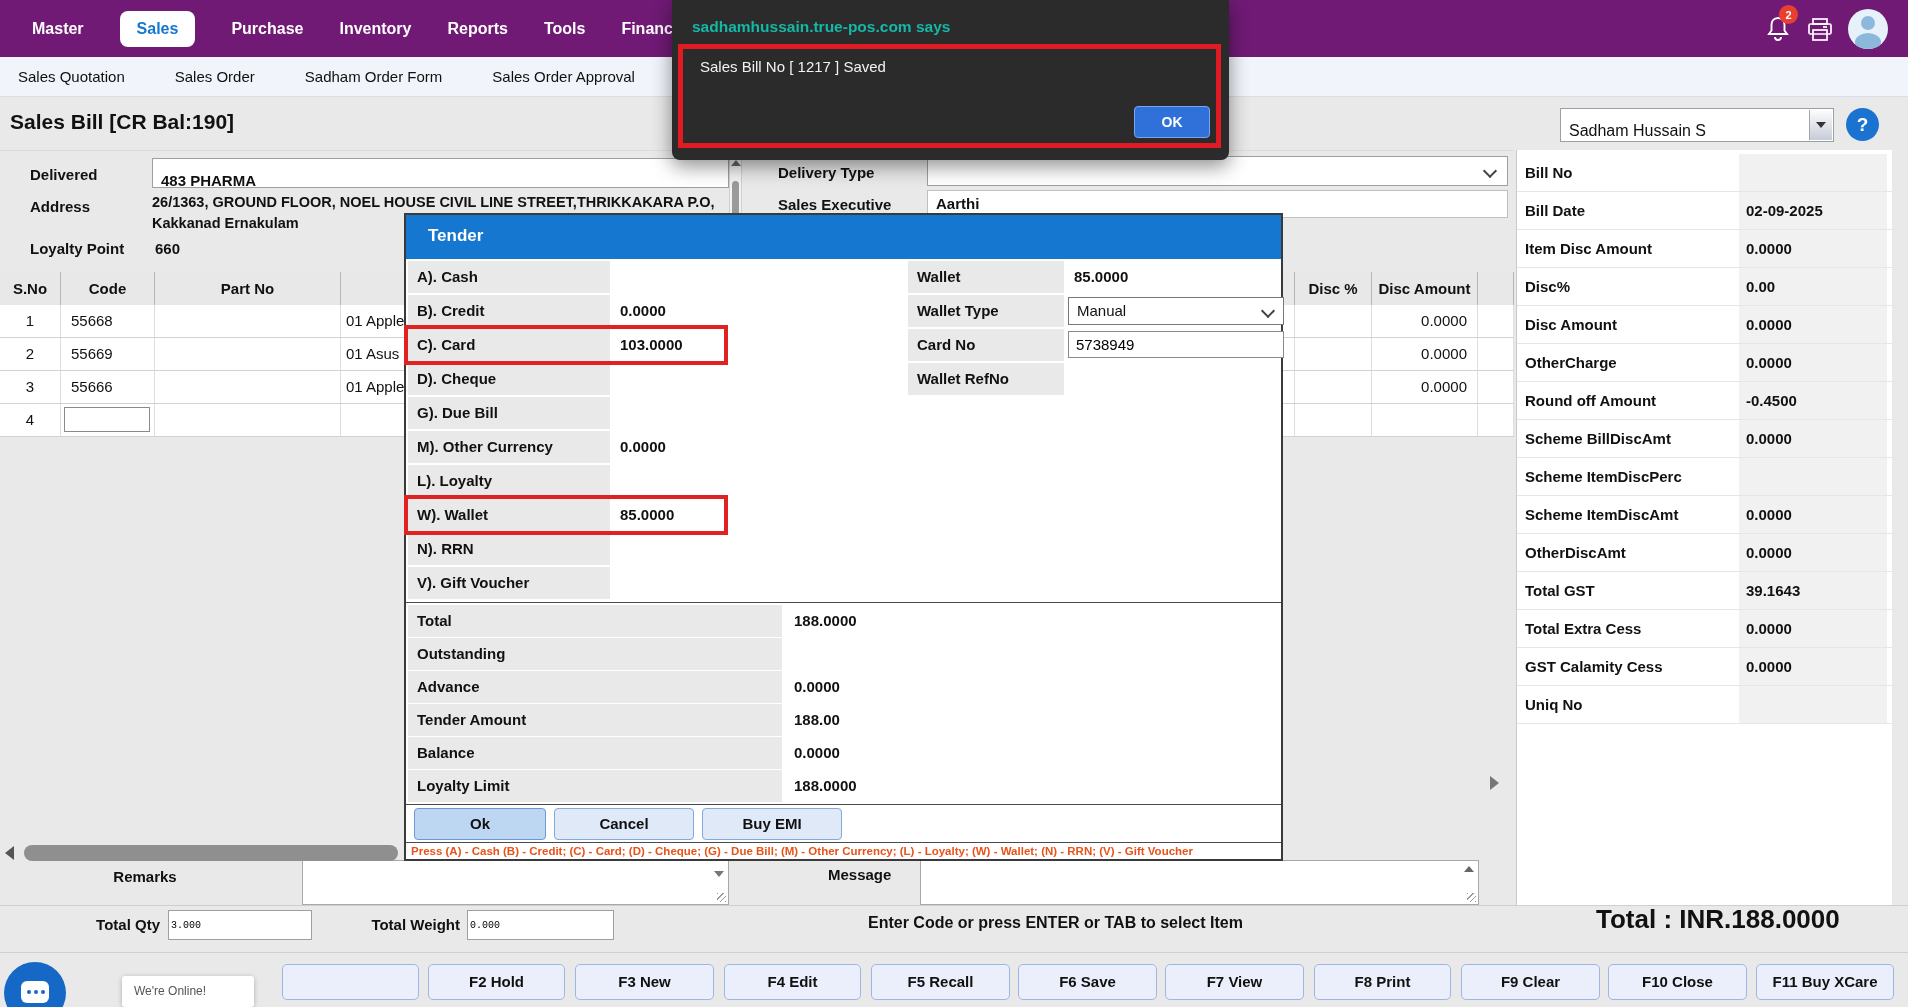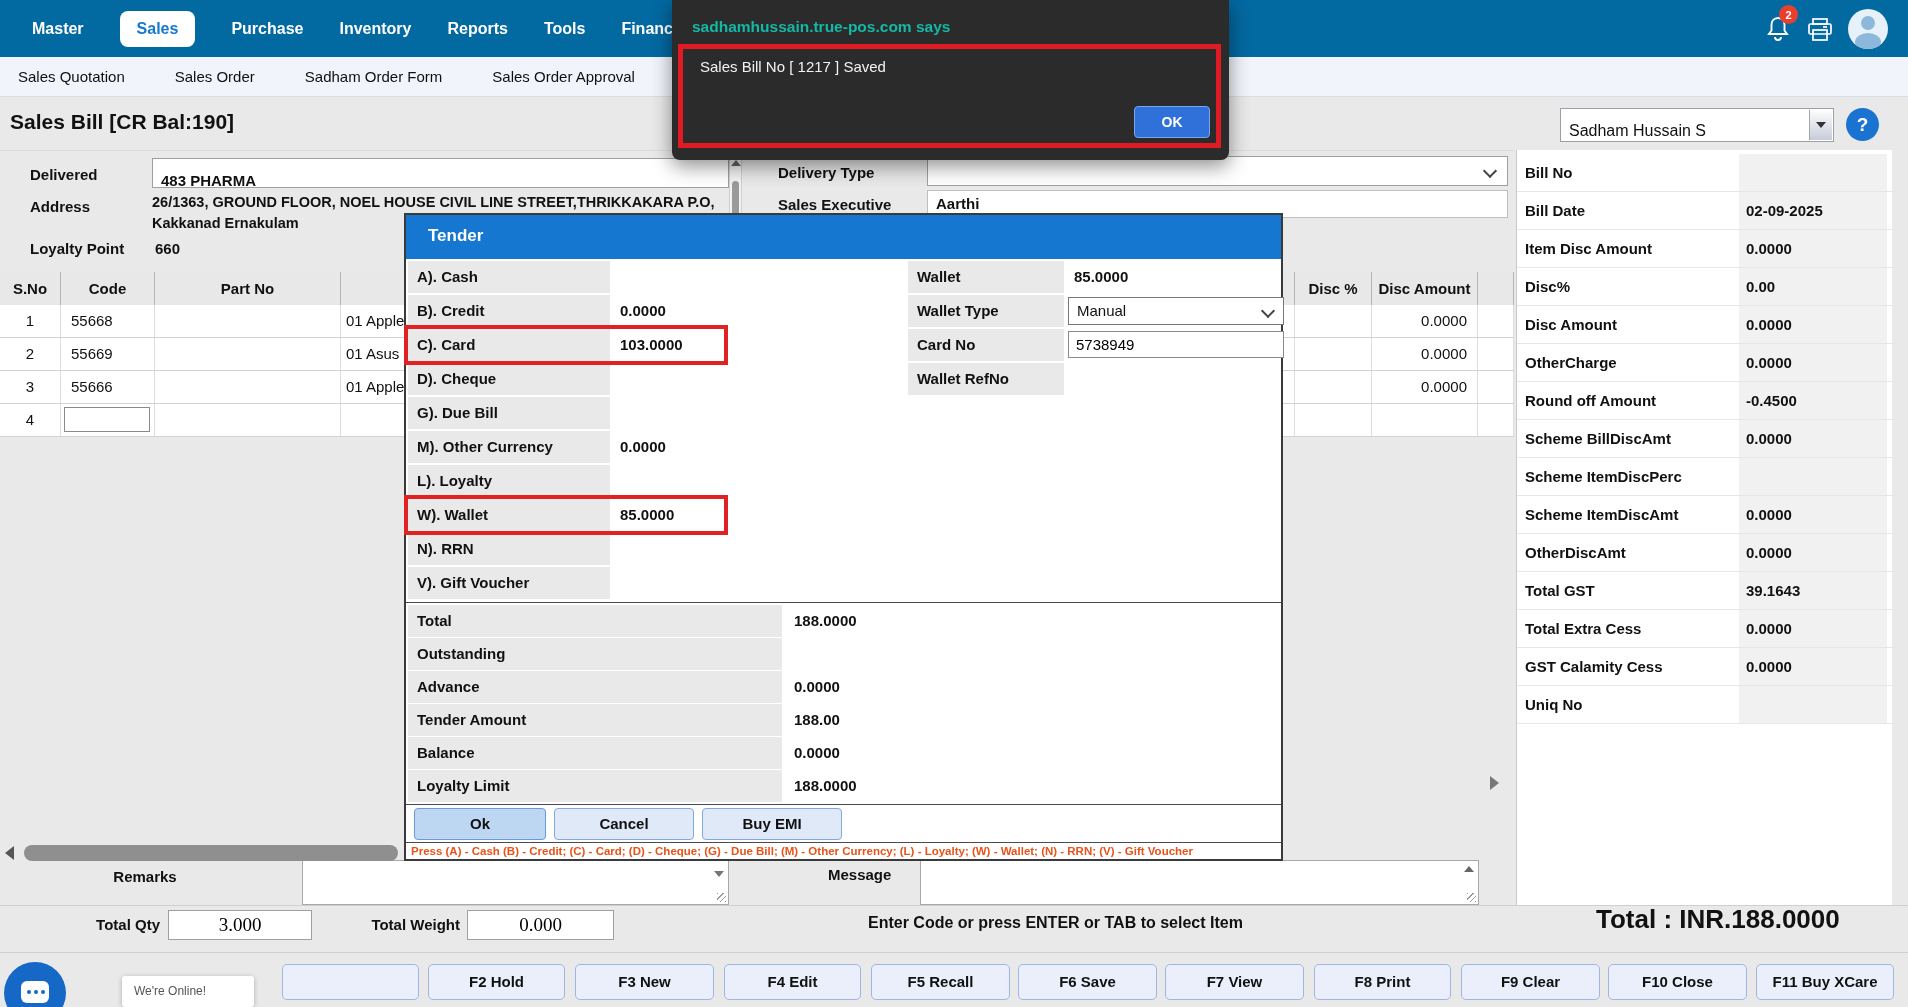--- a/index.html
+++ b/index.html
@@ -1,20 +1,20 @@
 <!DOCTYPE html>
 <html><head>
 <meta charset="utf-8">
 <style>
   html,body{margin:0;padding:0}
   body{width:1908px;height:1007px;position:relative;overflow:hidden;background:#e9e9e9;
        font-family:"Liberation Sans",sans-serif;color:#111}
   .abs{position:absolute}
   
-  .topnav{position:absolute;left:0;top:0;width:1908px;height:57px;background:#0369a1;display:flex;align-items:center;gap:36px;padding-left:32px;box-sizing:border-box;z-index:3}
+  .topnav{position:absolute;left:0;top:0;width:1908px;height:57px;background:#701a75;display:flex;align-items:center;gap:36px;padding-left:32px;box-sizing:border-box;z-index:3}
   .nav-item{color:#fff;font-size:16px;font-weight:bold;white-space:nowrap;cursor:pointer}
   .nav-item.active{background:#fff;color:#1577d0;border-radius:8px;padding:9px 17px}
   .search{position:absolute;left:1434px;top:11px;width:228px;height:36px;border:none;border-radius:4px;font-size:15px;padding:0 10px;box-sizing:border-box;font-family:"Liberation Sans",sans-serif;color:#333}
   .search::placeholder{color:#8a8a8a}
   .badge{position:absolute;left:1779px;top:5px;width:19px;height:19px;border-radius:50%;background:#e8402f;color:#fff;font-size:11px;font-weight:bold;display:flex;align-items:center;justify-content:center;z-index:4}
   .avatar{position:absolute;left:1848px;top:9px;width:40px;height:40px;border-radius:50%;background:#e7f1fa;overflow:hidden}
   .avatar .head{position:absolute;left:13px;top:7px;width:14px;height:14px;border-radius:50%;background:#8cb8dc}
   .avatar .body{position:absolute;left:7px;top:24px;width:26px;height:18px;border-radius:50%;background:#8cb8dc}
   
   .subnav{position:absolute;left:0;top:57px;width:1908px;height:40px;background:#f1f5fb;border-bottom:1px solid #d8dde6;display:flex;align-items:center;gap:50px;padding-left:18px;box-sizing:border-box;z-index:2}
@@ -59,21 +59,21 @@
   .bd-ok{position:absolute;left:462px;top:106px;width:76px;height:32px;background:#3071d9;border:1px solid #7aa6ef;border-radius:4px;color:#fff;font-size:14px;font-weight:bold;display:flex;align-items:center;justify-content:center;box-sizing:border-box;cursor:pointer}
   
   .panel{position:absolute;left:1516px;top:150px;width:376px;height:755px;background:#fff;border-left:1px solid #c9c9c9;box-sizing:border-box}
   .prow{position:absolute;left:0;width:376px;height:38px;border-bottom:1px solid #e6e6e6;box-sizing:border-box}
   .plabel{position:absolute;left:8px;top:0;font-size:15px;font-weight:bold;line-height:38px;white-space:nowrap}
   .pval{position:absolute;left:222px;top:0;width:148px;height:37px;background:#f1f1f1;font-size:15px;font-weight:bold;line-height:37px;padding-left:7px;box-sizing:border-box;white-space:nowrap}
   
   .ta{position:absolute;background:#fff;border:1px solid #a8a8a8;box-sizing:border-box}
   .rsz{position:absolute;width:9px;height:9px;background:repeating-linear-gradient(135deg,#999 0 1px,transparent 1px 4px)}
   .hline{position:absolute;background:#cfcfcf;height:1px}
-  .qinput{position:absolute;height:30px;background:#fff;border:1px solid #9aa0a6;box-sizing:border-box;font-size:19px;text-align:center;font-family:Liberation Serif, serif}
+  .qinput{position:absolute;height:30px;background:#fff;border:1px solid #9aa0a6;box-sizing:border-box;font-size:10px;text-align:left;font-family:Liberation Mono, monospace}
   .hint{position:absolute;left:868px;top:914px;font-size:16px;font-weight:bold}
   .grand{position:absolute;left:1596px;top:904px;font-size:26px;font-weight:bold}
   .fkey{position:absolute;top:964px;height:36px;background:#eaeffb;border:1px solid #9db6e4;border-radius:5px;box-sizing:border-box;font-size:15px;font-weight:bold;text-align:center;line-height:34px;cursor:pointer}
   .chatbub{position:absolute;left:4px;top:962px;width:62px;height:62px;border-radius:50%;background:#1668c7;z-index:6}
   .chatic{position:absolute;left:17px;top:19px;width:28px;height:22px;background:#fff;border-radius:6px}
   .chatdots{position:absolute;left:6px;top:9px;width:4px;height:4px;border-radius:50%;background:#1668c7;box-shadow:7px 0 0 #1668c7,14px 0 0 #1668c7}
   .tooltip{position:absolute;left:122px;top:976px;width:132px;height:31px;background:#fff;border-radius:3px;box-shadow:0 1px 5px rgba(0,0,0,.25);z-index:6;font-size:12px;color:#555;line-height:31px;padding-left:12px;box-sizing:border-box}
   .miniscroll{position:absolute;left:729px;top:156px;width:13px;height:96px;background:#f2f2f2;border:1px solid #d0d0d0;box-sizing:border-box}
   .minithumb{position:absolute;left:2px;top:24px;width:7px;height:38px;background:#9a9a9a;border-radius:4px}
   .hthumb{position:absolute;left:24px;top:845px;width:374px;height:16px;background:#8f8f8f;border-radius:8px;z-index:2}

